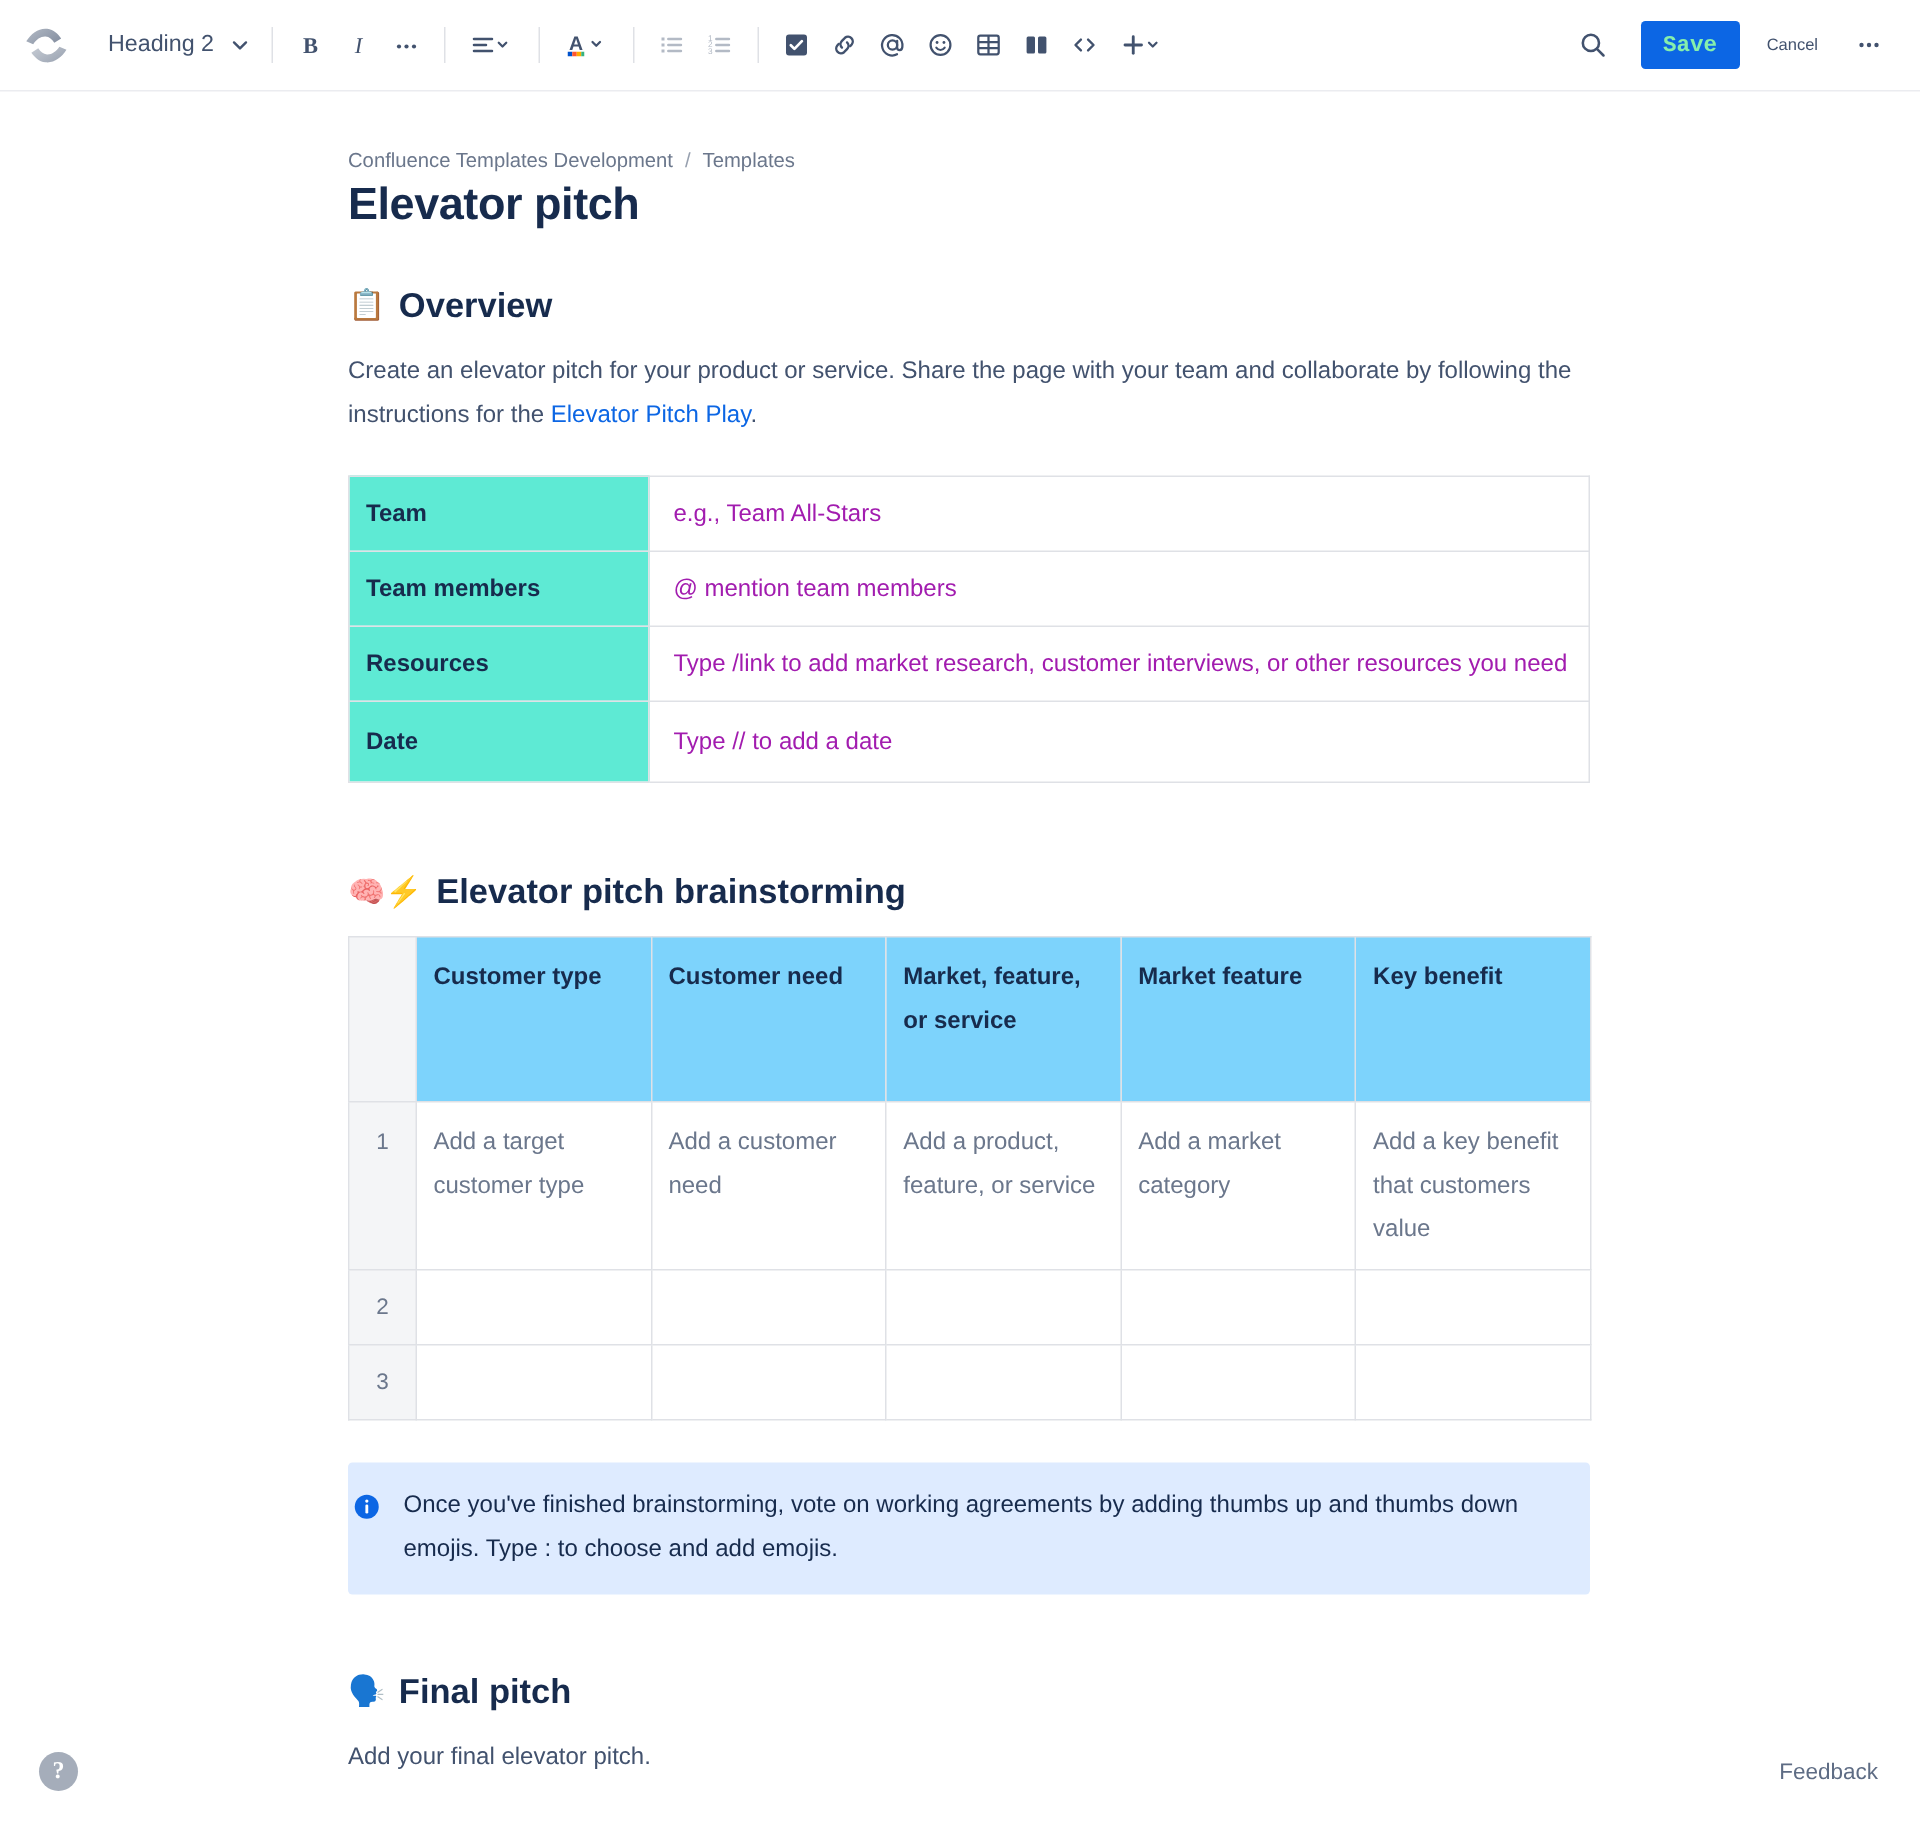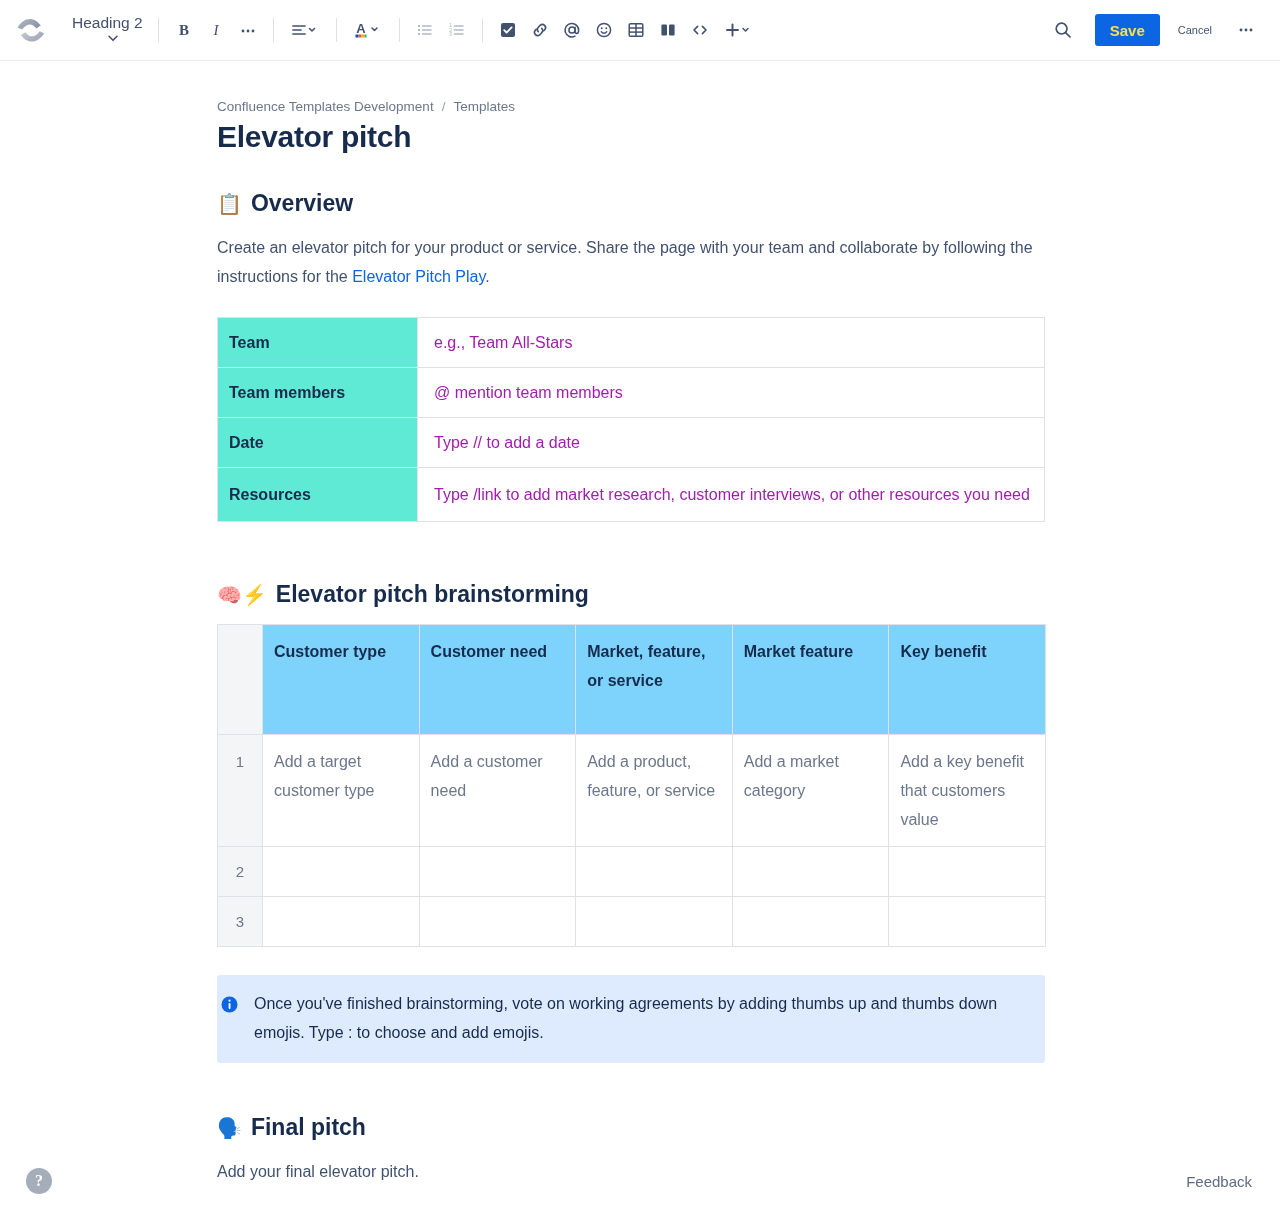--- a/index.html
+++ b/index.html
@@ -37,41 +37,40 @@
   }
   .heading-sel {
     display: flex; align-items: center;
     height: 32px;
     padding: 0 6px 0 10px;
     border-radius: 3px;
     cursor: pointer;
     color: #42526E;
     font-size: 15.5px;
     white-space: nowrap;
-    flex-direction: column;
   }
   .heading-sel .chev { margin-left: 11px; display:flex; }
   .tb-btn {
     width: 32px; height: 32px;
     display: flex; align-items: center; justify-content: center;
     border-radius: 3px;
     cursor: pointer;
     color: #42526E;
     flex: 0 0 auto;
   }
   .tb-btn.wide { width: 44px; }
   .tb-btn svg { display: block; }
   .tb-spacer { flex: 1 1 auto; }
   .save-btn {
     height: 32px;
     background: #0C66E4;
-    color: #fde047;
+    color: #86efac;
     border: none;
     border-radius: 3px;
-    font-family: Liberation Sans, sans-serif;
+    font-family: Liberation Mono, monospace;
     font-size: 15px;
     font-weight: 700;
     padding: 0 15px;
     cursor: pointer;
     margin-left: 16px;
   }
   .cancel-btn {
     height: 32px;
     background: transparent;
     border: none;
@@ -86,21 +85,21 @@
     width: 32px; height: 32px;
     display:flex; align-items:center; justify-content:center;
     color:#42526E; cursor:pointer; margin-left: 6px;
     border-radius: 3px;
   }
 
   
   .page { position: relative; width: 1280px; height: 1159px; }
   .content {
     position: absolute;
-    left: 217px;
+    left: 232px;
     top: 38px;
     width: 828px;
   }
   .breadcrumb {
     font-size: 13.5px;
     color: #6B778C;
     margin-bottom: 5px;
     display: flex;
     align-items: center;
     gap: 8px;
@@ -431,26 +430,26 @@
       <tbody>
         <tr>
           <td class="k">Team</td>
           <td class="v">e.g., Team All-Stars</td>
         </tr>
         <tr>
           <td class="k">Team members</td>
           <td class="v">@ mention team members</td>
         </tr>
         <tr>
+          <td class="k">Resources</td>
+          <td class="v">Type /link to add market research, customer interviews, or other resources you need</td>
+        </tr>
+        <tr>
           <td class="k">Date</td>
           <td class="v">Type // to add a date</td>
-        </tr>
-        <tr>
-          <td class="k">Resources</td>
-          <td class="v">Type /link to add market research, customer interviews, or other resources you need</td>
         </tr>
       </tbody>
     </table>
 
     <h2 class="sec">
       <span class="emo tight">🧠</span>
       <span class="emo">⚡</span>
       <span>Elevator pitch brainstorming</span>
     </h2>
 

